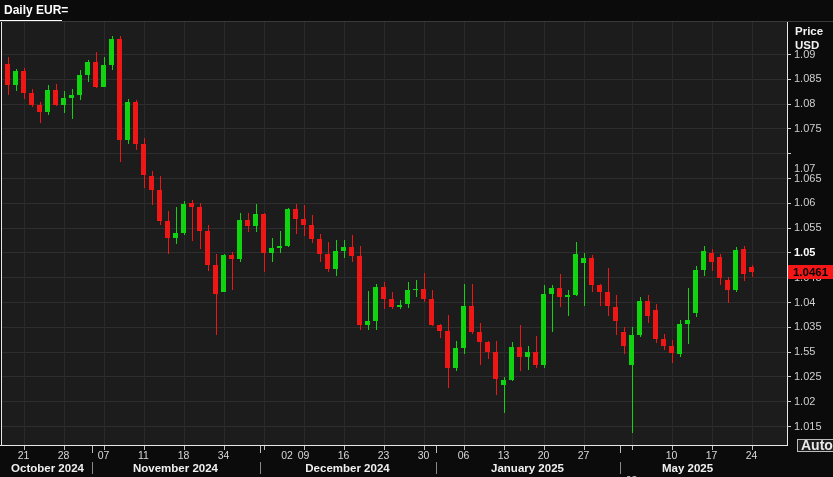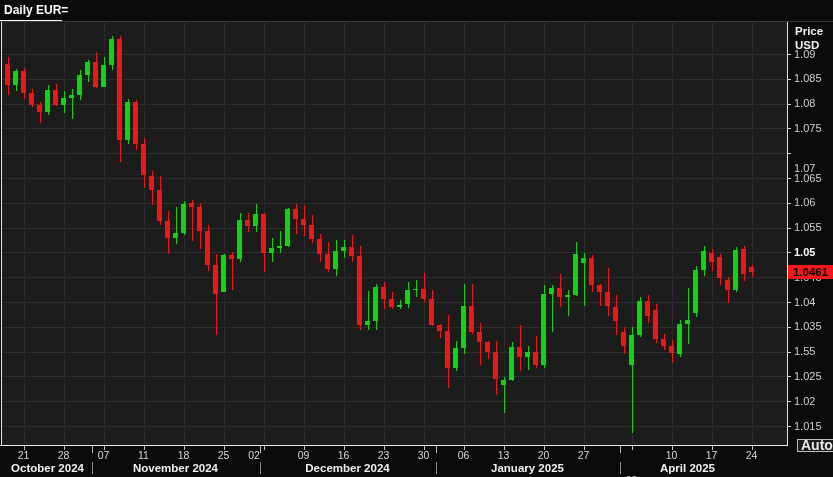--- a/index.html
+++ b/index.html
@@ -289,23 +289,23 @@
       <div class="xlabel" style="left: 23.5px;">21</div>
       <div class="xtick" style="left: 63.5px;"></div>
       <div class="xlabel" style="left: 63.5px;">28</div>
       <div class="xtick" style="left: 103.5px;"></div>
       <div class="xlabel" style="left: 103.5px;">07</div>
       <div class="xtick" style="left: 143.5px;"></div>
       <div class="xlabel" style="left: 143.5px;">11</div>
       <div class="xtick" style="left: 183.5px;"></div>
       <div class="xlabel" style="left: 183.5px;">18</div>
       <div class="xtick" style="left: 223.5px;"></div>
-      <div class="xlabel" style="left: 223.5px;">25</div>
+      <div class="xlabel" style="left: 223.5px;">34</div>
       <div class="xtick" style="left: 263.5px;"></div>
-      <div class="xlabel" style="left: 246px; padding-left: 16px;">02</div>
+      <div class="xlabel" style="left: 279px; padding-left: 16px;">02</div>
       <div class="xtick" style="left: 303.5px;"></div>
       <div class="xlabel" style="left: 303.5px;">09</div>
       <div class="xtick" style="left: 343.5px;"></div>
       <div class="xlabel" style="left: 343.5px;">16</div>
       <div class="xtick" style="left: 383.5px;"></div>
       <div class="xlabel" style="left: 383.5px;">23</div>
       <div class="xtick" style="left: 423.5px;"></div>
       <div class="xlabel" style="left: 423.5px;">30</div>
       <div class="xtick" style="left: 463.5px;"></div>
       <div class="xlabel" style="left: 463.5px;">06</div>
@@ -326,21 +326,21 @@
       <div class="mlabel" style="left: 47.5px;">October 2024</div>
       <div class="mlabel" style="left: 175.5px;">November 2024</div>
       <div class="msep" style="left: 91.5px;"></div>
       <div class="xtick month" style="left: 91.5px;"></div>
       <div class="mlabel" style="left: 347.5px;">December 2024</div>
       <div class="msep" style="left: 259.5px;"></div>
       <div class="xtick month" style="left: 259.5px;"></div>
       <div class="mlabel" style="left: 527.5px;">January 2025</div>
       <div class="msep" style="left: 435.5px;"></div>
       <div class="xtick month" style="left: 435.5px;"></div>
-      <div class="mlabel" style="left: 687.5px;">April 2025</div>
+      <div class="mlabel" style="left: 687.5px;">May 2025</div>
       <div class="msep" style="left: 619.5px;"></div>
       <div class="xtick month" style="left: 619.5px;"></div>
     </div>
 <div class="ytick" style="left: 787px; top: 54px;"></div>
     <div class="ylabel" style="left: 794px; top: 47.5px;">1.09</div>
     <div class="ytick" style="left: 787px; top: 78.8px;"></div>
     <div class="ylabel" style="left: 794px; top: 72.3px;">1.085</div>
     <div class="ytick" style="left: 787px; top: 103.6px;"></div>
     <div class="ylabel" style="left: 794px; top: 97.1px;">1.08</div>
     <div class="ytick" style="left: 787px; top: 128.4px;"></div>

